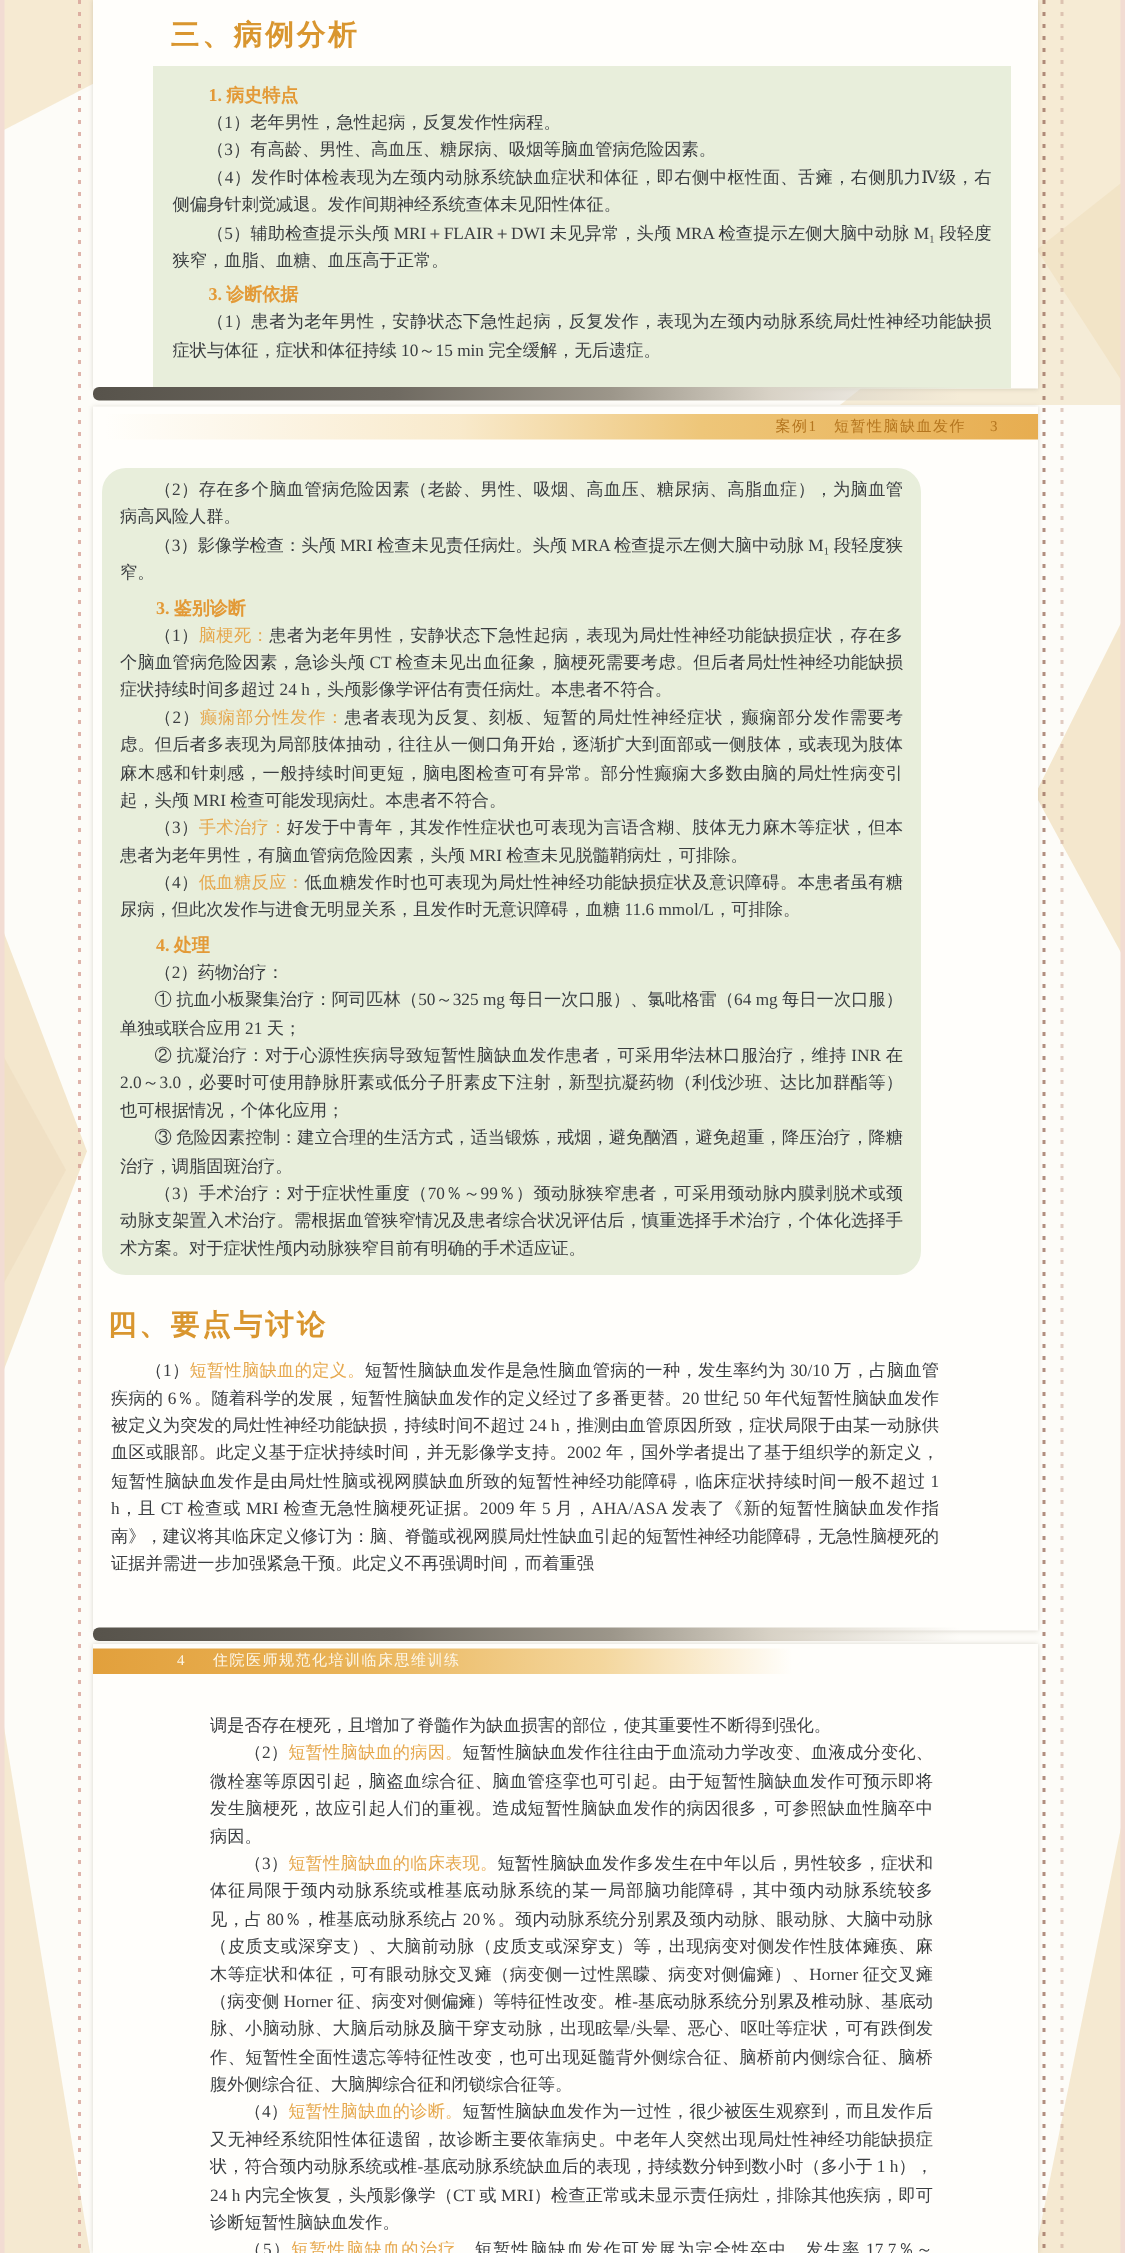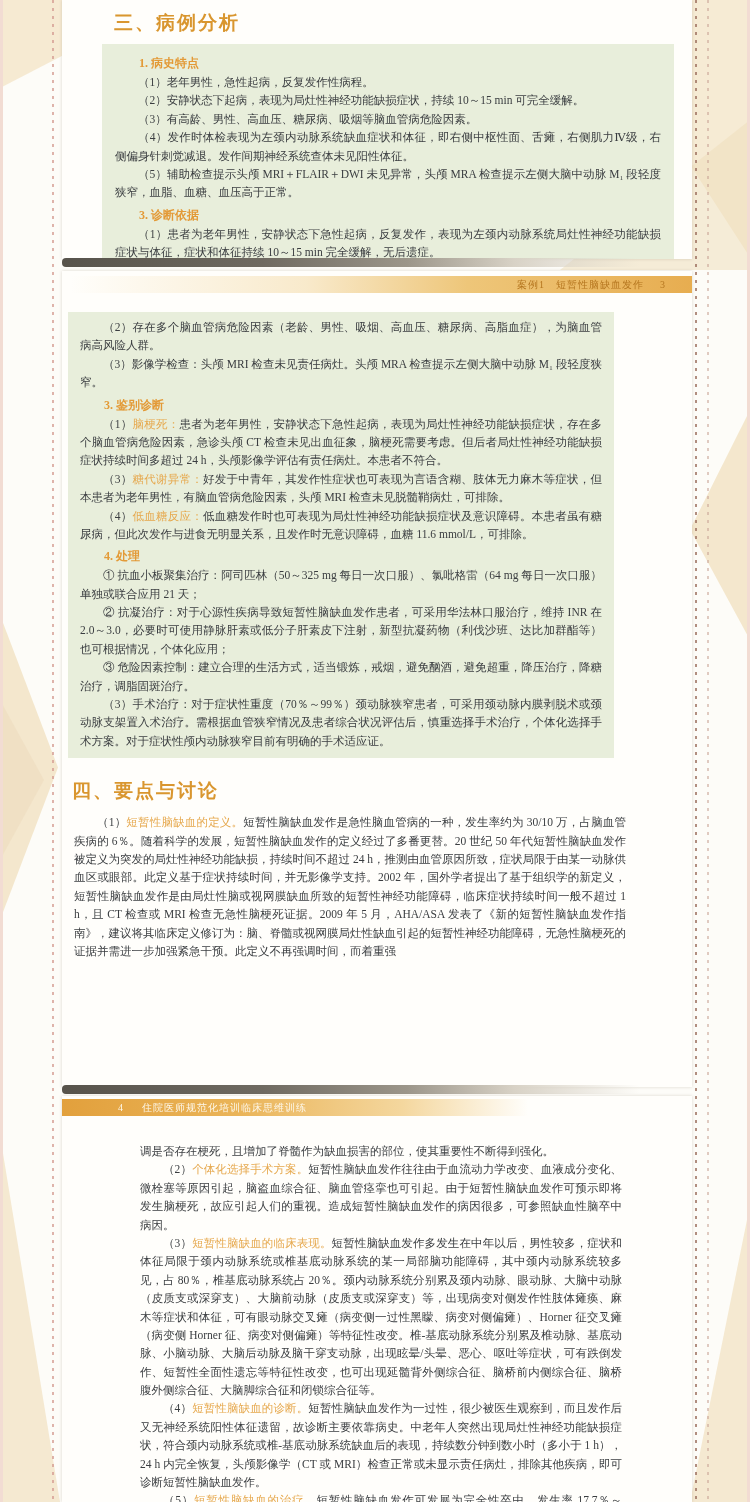--- a/index.html
+++ b/index.html
@@ -55,21 +55,21 @@
   .sub  { font-size:12px; font-weight:bold; color:#e39a37; padding-left:2em; margin:5px 0 1px; }
   .para { font-size:11.5px; line-height:1.6; color:#3a3d40; text-align:justify; text-indent:2em; }
   .para.noindent { text-indent:0; }
   .em   { color:#e6a84d; }
 
   
   .page1 .sec-heading { margin:10px 16px 8px 52px; }
   .green1 { margin:0 18px 0 40px; padding:6px 13px 60px; }
 
   
-  .green2 { margin:41px 78px 0 6px; padding:6px 12px 8px; }
+  .green2 { margin:41px 78px 0 6px; padding:6px 12px 8px;border-radius:16px; }
   .page2 .sec-heading { margin:20px 0 9px 10px; }
   .disc  { margin:0 66px 0 12px; }
 
   
   .body3 { margin:46px 70px 0 78px; }
 </style>
 </head>
 <body>
 
 <div class="canvas">
@@ -86,21 +86,20 @@
   <div class="edge-solid" id="edgeR"></div>
   <div class="vdash" id="dashL"></div>
   <div class="vdash" id="dashR1"></div>
   <div class="vdash" id="dashR2"></div>
 
   <div class="page page1">
     <h2 class="sec-heading">三、病例分析</h2>
     <div class="green green1">
       <div class="sub">1. 病史特点</div>
       <p class="para"><span>（1）老年男性，急性起病，反复发作性病程。</span></p>
-      <p class="para"><span>（2）安静状态下起病，表现为局灶性神经功能缺损症状，持续 10～15 min 可完全缓解。</span></p>
       <p class="para"><span>（3）有高龄、男性、高血压、糖尿病、吸烟等脑血管病危险因素。</span></p>
       <p class="para"><span>（4）发作时体检表现为左颈内动脉系统缺血症状和体征，即右侧中枢性面、舌瘫，右侧肌力Ⅳ级，右侧偏身针刺觉减退。发作间期神经系统查体未见阳性体征。</span></p>
       <p class="para"><span>（5）辅助检查提示头颅 MRI＋FLAIR＋DWI 未见异常，头颅 MRA 检查提示左侧大脑中动脉 M₁ 段轻度狭窄，血脂、血糖、血压高于正常。</span></p>
       <div class="sub">3. 诊断依据</div>
       <p class="para"><span>（1）患者为老年男性，安静状态下急性起病，反复发作，表现为左颈内动脉系统局灶性神经功能缺损症状与体征，症状和体征持续 10～15 min 完全缓解，无后遗症。</span></p>
     </div>
   </div>
 
   <div class="gapband" id="gap1"></div>
 
@@ -108,24 +107,26 @@
     <div class="hdr hdr2">
       <span>案例1　短暂性脑缺血发作</span><span class="pgno">3</span>
     </div>
 
     <div class="green green2">
       <p class="para"><span>（2）存在多个脑血管病危险因素（老龄、男性、吸烟、高血压、糖尿病、高脂血症），为脑血管病高风险人群。</span></p>
       <p class="para"><span>（3）影像学检查：头颅 MRI 检查未见责任病灶。头颅 MRA 检查提示左侧大脑中动脉 M₁ 段轻度狭窄。</span></p>
 
       <div class="sub">3. 鉴别诊断</div>
       <p class="para"><span>（1）</span><span class="em">脑梗死：</span><span>患者为老年男性，安静状态下急性起病，表现为局灶性神经功能缺损症状，存在多个脑血管病危险因素，急诊头颅 CT 检查未见出血征象，脑梗死需要考虑。但后者局灶性神经功能缺损症状持续时间多超过 24 h，头颅影像学评估有责任病灶。本患者不符合。</span></p>
-      <p class="para"><span>（3）</span><span class="em">糖代谢异常：</span><span>好发于中青年，其发作性症状也可表现为言语含糊、肢体无力麻木等症状，但本患者为老年男性，有脑血管病危险因素，头颅 MRI 检查未见脱髓鞘病灶，可排除。</span></p>
+      <p class="para"><span>（2）</span><span class="em">癫痫部分性发作：</span><span>患者表现为反复、刻板、短暂的局灶性神经症状，癫痫部分发作需要考虑。但后者多表现为局部肢体抽动，往往从一侧口角开始，逐渐扩大到面部或一侧肢体，或表现为肢体麻木感和针刺感，一般持续时间更短，脑电图检查可有异常。部分性癫痫大多数由脑的局灶性病变引起，头颅 MRI 检查可能发现病灶。本患者不符合。</span></p>
+      <p class="para"><span>（3）</span><span class="em">手术治疗：</span><span>好发于中青年，其发作性症状也可表现为言语含糊、肢体无力麻木等症状，但本患者为老年男性，有脑血管病危险因素，头颅 MRI 检查未见脱髓鞘病灶，可排除。</span></p>
       <p class="para"><span>（4）</span><span class="em">低血糖反应：</span><span>低血糖发作时也可表现为局灶性神经功能缺损症状及意识障碍。本患者虽有糖尿病，但此次发作与进食无明显关系，且发作时无意识障碍，血糖 11.6 mmol/L，可排除。</span></p>
 
       <div class="sub">4. 处理</div>
+      <p class="para"><span>（2）药物治疗：</span></p>
       <p class="para"><span>① 抗血小板聚集治疗：阿司匹林（50～325 mg 每日一次口服）、氯吡格雷（64 mg 每日一次口服）单独或联合应用 21 天；</span></p>
       <p class="para"><span>② 抗凝治疗：对于心源性疾病导致短暂性脑缺血发作患者，可采用华法林口服治疗，维持 INR 在 2.0～3.0，必要时可使用静脉肝素或低分子肝素皮下注射，新型抗凝药物（利伐沙班、达比加群酯等）也可根据情况，个体化应用；</span></p>
       <p class="para"><span>③ 危险因素控制：建立合理的生活方式，适当锻炼，戒烟，避免酗酒，避免超重，降压治疗，降糖治疗，调脂固斑治疗。</span></p>
       <p class="para"><span>（3）手术治疗：对于症状性重度（70％～99％）颈动脉狭窄患者，可采用颈动脉内膜剥脱术或颈动脉支架置入术治疗。需根据血管狭窄情况及患者综合状况评估后，慎重选择手术治疗，个体化选择手术方案。对于症状性颅内动脉狭窄目前有明确的手术适应证。</span></p>
     </div>
 
     <h2 class="sec-heading">四、要点与讨论</h2>
     <div class="disc">
       <p class="para"><span>（1）</span><span class="em">短暂性脑缺血的定义。</span><span>短暂性脑缺血发作是急性脑血管病的一种，发生率约为 30/10 万，占脑血管疾病的 6％。随着科学的发展，短暂性脑缺血发作的定义经过了多番更替。20 世纪 50 年代短暂性脑缺血发作被定义为突发的局灶性神经功能缺损，持续时间不超过 24 h，推测由血管原因所致，症状局限于由某一动脉供血区或眼部。此定义基于症状持续时间，并无影像学支持。2002 年，国外学者提出了基于组织学的新定义，短暂性脑缺血发作是由局灶性脑或视网膜缺血所致的短暂性神经功能障碍，临床症状持续时间一般不超过 1 h，且 CT 检查或 MRI 检查无急性脑梗死证据。2009 年 5 月，AHA/ASA 发表了《新的短暂性脑缺血发作指南》，建议将其临床定义修订为：脑、脊髓或视网膜局灶性缺血引起的短暂性神经功能障碍，无急性脑梗死的证据并需进一步加强紧急干预。此定义不再强调时间，而着重强</span></p>
     </div>
@@ -133,20 +134,20 @@
 
   <div class="gapband" id="gap2"></div>
 
   <div class="page page3">
     <div class="hdr hdr3">
       <span class="pgno">4</span><span>住院医师规范化培训临床思维训练</span>
     </div>
 
     <div class="body3">
       <p class="para noindent"><span>调是否存在梗死，且增加了脊髓作为缺血损害的部位，使其重要性不断得到强化。</span></p>
-      <p class="para"><span>（2）</span><span class="em">个体化选择手术方案。</span><span>短暂性脑缺血发作往往由于血流动力学改变、血液成分变化、微栓塞等原因引起，脑盗血综合征、脑血管痉挛也可引起。由于短暂性脑缺血发作可预示即将发生脑梗死，故应引起人们的重视。造成短暂性脑缺血发作的病因很多，可参照缺血性脑卒中病因。</span></p>
+      <p class="para"><span>（2）</span><span class="em">短暂性脑缺血的病因。</span><span>短暂性脑缺血发作往往由于血流动力学改变、血液成分变化、微栓塞等原因引起，脑盗血综合征、脑血管痉挛也可引起。由于短暂性脑缺血发作可预示即将发生脑梗死，故应引起人们的重视。造成短暂性脑缺血发作的病因很多，可参照缺血性脑卒中病因。</span></p>
       <p class="para"><span>（3）</span><span class="em">短暂性脑缺血的临床表现。</span><span>短暂性脑缺血发作多发生在中年以后，男性较多，症状和体征局限于颈内动脉系统或椎基底动脉系统的某一局部脑功能障碍，其中颈内动脉系统较多见，占 80％，椎基底动脉系统占 20％。颈内动脉系统分别累及颈内动脉、眼动脉、大脑中动脉（皮质支或深穿支）、大脑前动脉（皮质支或深穿支）等，出现病变对侧发作性肢体瘫痪、麻木等症状和体征，可有眼动脉交叉瘫（病变侧一过性黑矇、病变对侧偏瘫）、Horner 征交叉瘫（病变侧 Horner 征、病变对侧偏瘫）等特征性改变。椎-基底动脉系统分别累及椎动脉、基底动脉、小脑动脉、大脑后动脉及脑干穿支动脉，出现眩晕/头晕、恶心、呕吐等症状，可有跌倒发作、短暂性全面性遗忘等特征性改变，也可出现延髓背外侧综合征、脑桥前内侧综合征、脑桥腹外侧综合征、大脑脚综合征和闭锁综合征等。</span></p>
       <p class="para"><span>（4）</span><span class="em">短暂性脑缺血的诊断。</span><span>短暂性脑缺血发作为一过性，很少被医生观察到，而且发作后又无神经系统阳性体征遗留，故诊断主要依靠病史。中老年人突然出现局灶性神经功能缺损症状，符合颈内动脉系统或椎-基底动脉系统缺血后的表现，持续数分钟到数小时（多小于 1 h），24 h 内完全恢复，头颅影像学（CT 或 MRI）检查正常或未显示责任病灶，排除其他疾病，即可诊断短暂性脑缺血发作。</span></p>
       <p class="para"><span>（5）</span><span class="em">短暂性脑缺血的治疗。</span><span>短暂性脑缺血发作可发展为完全性卒中，发生率 17.7％～76.0％，故需积极治疗。应遵循个体化及整体化原则。根据情况予以抗栓（抗血小板聚集或抗凝药物）调脂固斑（他汀类药物）治疗；积极筛查危险因素，合理病因治疗；对于存在重度颈动脉狭窄的患者，必要时可以选择手术治疗。</span></p>
     </div>
   </div>
 
 </div>
 
 </body></html>

